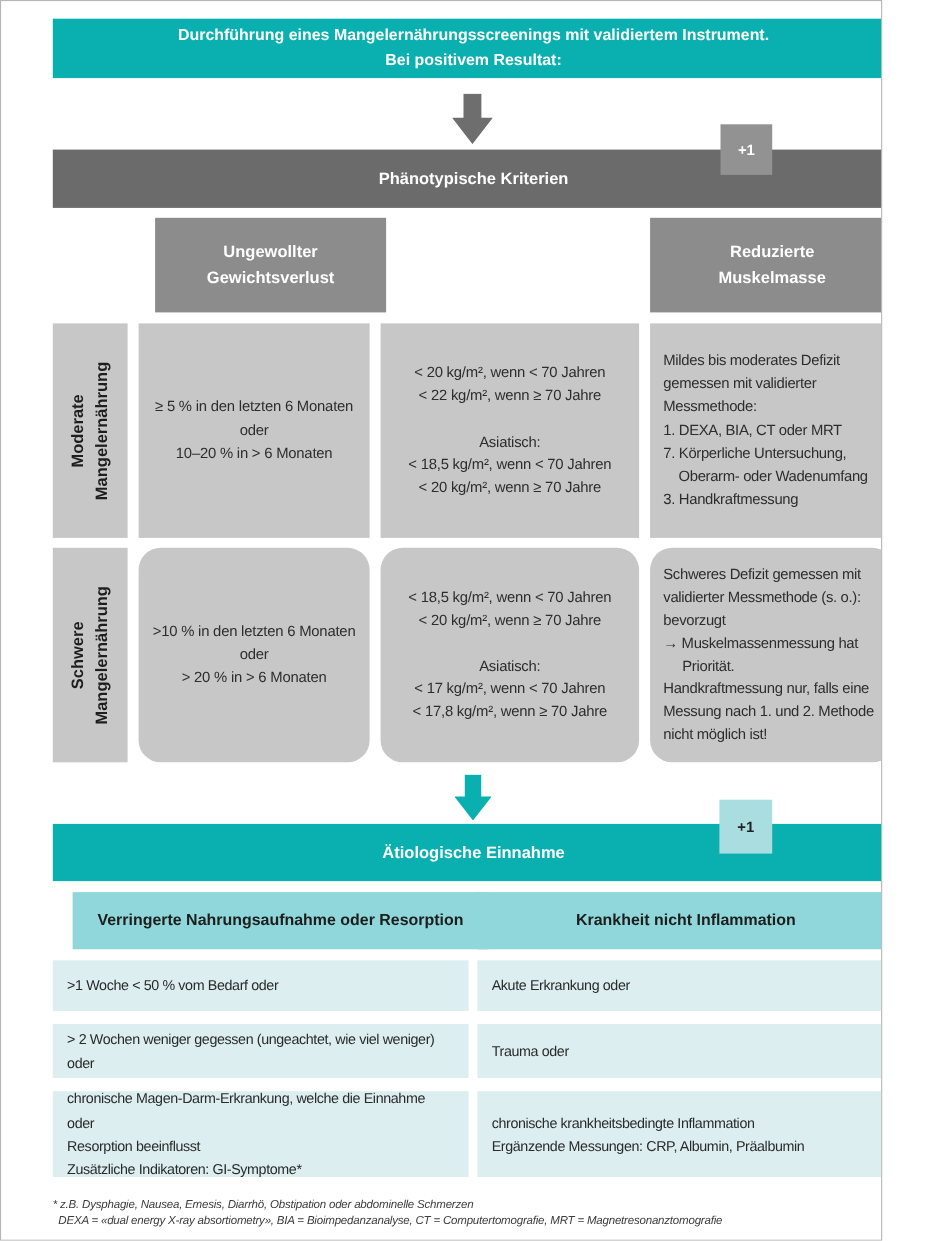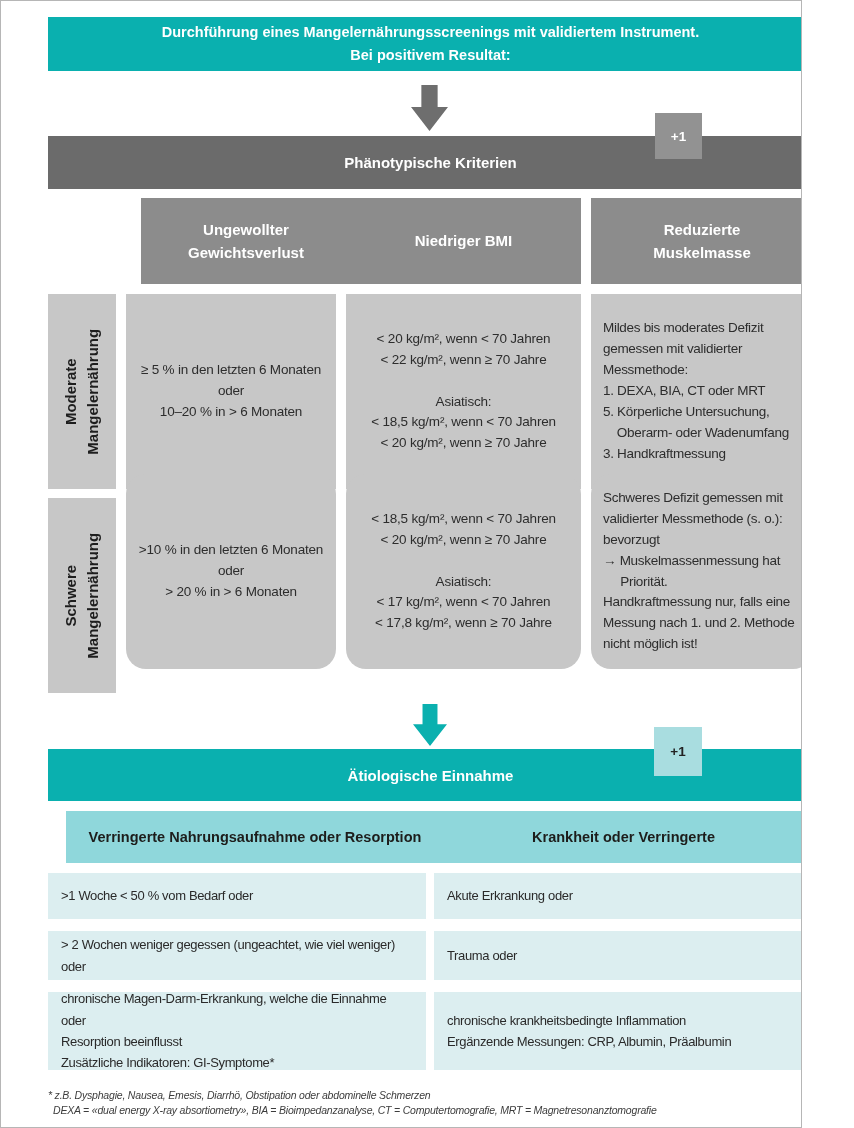--- a/index.html
+++ b/index.html
@@ -50,21 +50,21 @@
   .rl-2 { top:497px; height:195px; }
 
   
   .cell { display:flex; align-items:center; justify-content:center;
     background:var(--gray-cell); font-size:13.5px; letter-spacing:-0.2px;
     line-height:1.55; white-space:pre-line; }
   .cell.centered { text-align:center; }
   .cell.lefty { justify-content:flex-start; text-align:left; padding:0 12px;
     white-space:pre-wrap; letter-spacing:-0.3px; }
   .r1 { top:293px; height:195px; }
-  .r2 { top:473px; height:195px;border-radius:20px; }
+  .r2 { top:497px; height:195px;border-radius:20px; }
   .c1 { left:125px; width:210px; }
   .c2 { left:345px; width:235px; }
   .c3 { left:590px; width:222px; }
 
   
   .et-head { display:flex; align-items:center; justify-content:center;
     top:810px; height:52px; background:var(--teal-header); color:#1d1d1b;
     font-weight:bold; font-size:14.5px; text-align:center; }
   .et-head-1 { left:65px; width:378px; }
   .et-head-2 { left:433px; width:379px; }
@@ -97,42 +97,41 @@
   <div class="abs banner banner-screening">Durchführung eines Mangelernährungsscreenings mit validiertem Instrument.
 Bei positivem Resultat:</div>
 
   <div class="abs arrow arrow-gray"></div>
 
   <div class="abs plus plus-gray">+1</div>
   <div class="abs banner banner-pheno">Phänotypische Kriterien</div>
 
   <div class="abs ph-head ph-head-1">Ungewollter
 Gewichtsverlust</div>
-  <div class="abs ph-head ph-head-2">Niedriger BMI</div>
   <div class="abs ph-head ph-head-3">Reduzierte
 Muskelmasse</div>
 
   <div class="abs row-label rl-1">
     <div class="rot">Moderate
 Mangelernährung</div>
   </div>
   <div class="abs cell centered r1 c1">≥ 5 % in den letzten 6 Monaten
 oder
 10–20 % in &gt; 6 Monaten</div>
   <div class="abs cell centered r1 c2">&lt; 20 kg/m², wenn &lt; 70 Jahren
 &lt; 22 kg/m², wenn ≥ 70 Jahre
 
 Asiatisch:
 &lt; 18,5 kg/m², wenn &lt; 70 Jahren
 &lt; 20 kg/m², wenn ≥ 70 Jahre</div>
   <div class="abs cell lefty r1 c3">Mildes bis moderates Defizit
 gemessen mit validierter
 Messmethode:
 1. DEXA, BIA, CT oder MRT
-5. Körperliche Untersuchung,
+7. Körperliche Untersuchung,
     Oberarm- oder Wadenumfang
 3. Handkraftmessung</div>
 
   <div class="abs row-label rl-2">
     <div class="rot">Schwere
 Mangelernährung</div>
   </div>
   <div class="abs cell centered r2 c1">&gt;10 % in den letzten 6 Monaten
 oder
 &gt; 20 % in &gt; 6 Monaten</div>
@@ -150,21 +149,21 @@
 Handkraftmessung nur, falls eine
 Messung nach 1. und 2. Methode
 nicht möglich ist!</div>
 
   <div class="abs arrow arrow-teal"></div>
 
   <div class="abs plus plus-teal">+1</div>
   <div class="abs banner banner-etio">Ätiologische Einnahme</div>
 
   <div class="abs et-head et-head-1">Verringerte Nahrungsaufnahme oder Resorption</div>
-  <div class="abs et-head et-head-2">Krankheit oder Verringerte</div>
+  <div class="abs et-head et-head-2">Krankheit nicht Inflammation</div>
 
   <div class="abs et-cell et-rA et-c1">&gt;1 Woche &lt; 50 % vom Bedarf oder</div>
   <div class="abs et-cell et-rA et-c2">Akute Erkrankung oder</div>
 
   <div class="abs et-cell et-rB et-c1">&gt; 2 Wochen weniger gegessen (ungeachtet, wie viel weniger)
 oder</div>
   <div class="abs et-cell et-rB et-c2">Trauma oder</div>
 
   <div class="abs et-cell et-rC et-c1">chronische Magen-Darm-Erkrankung, welche die Einnahme oder
 Resorption beeinflusst

